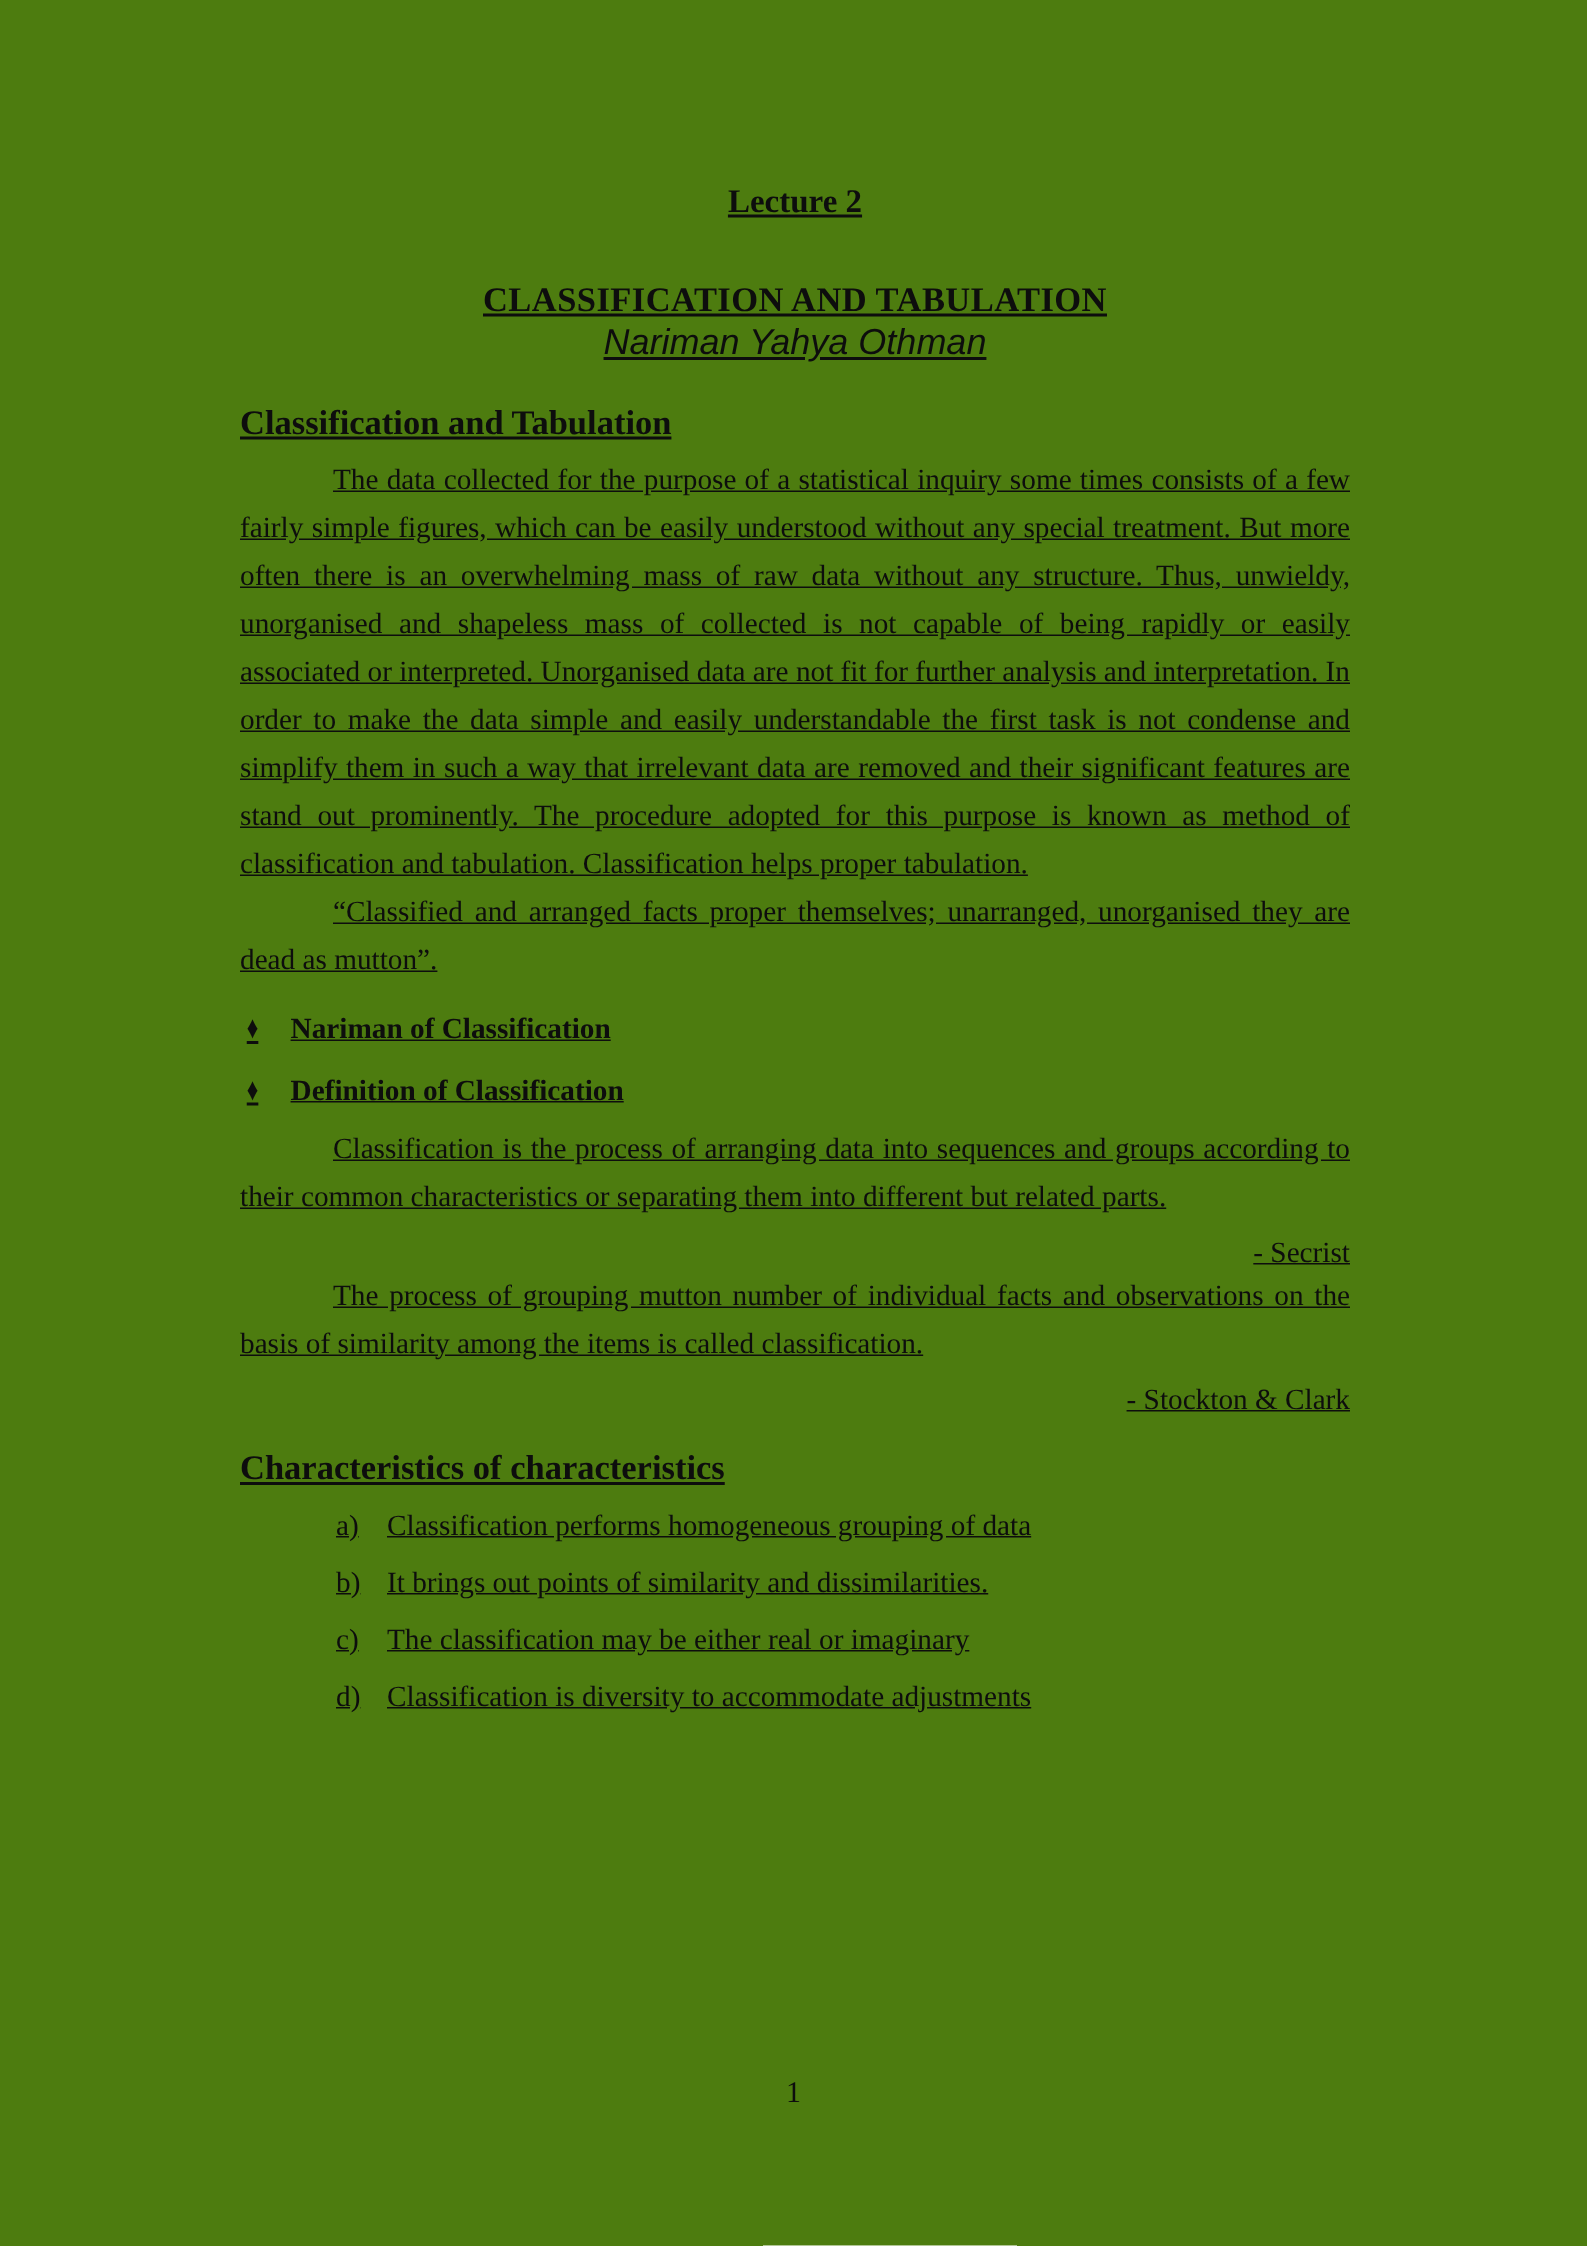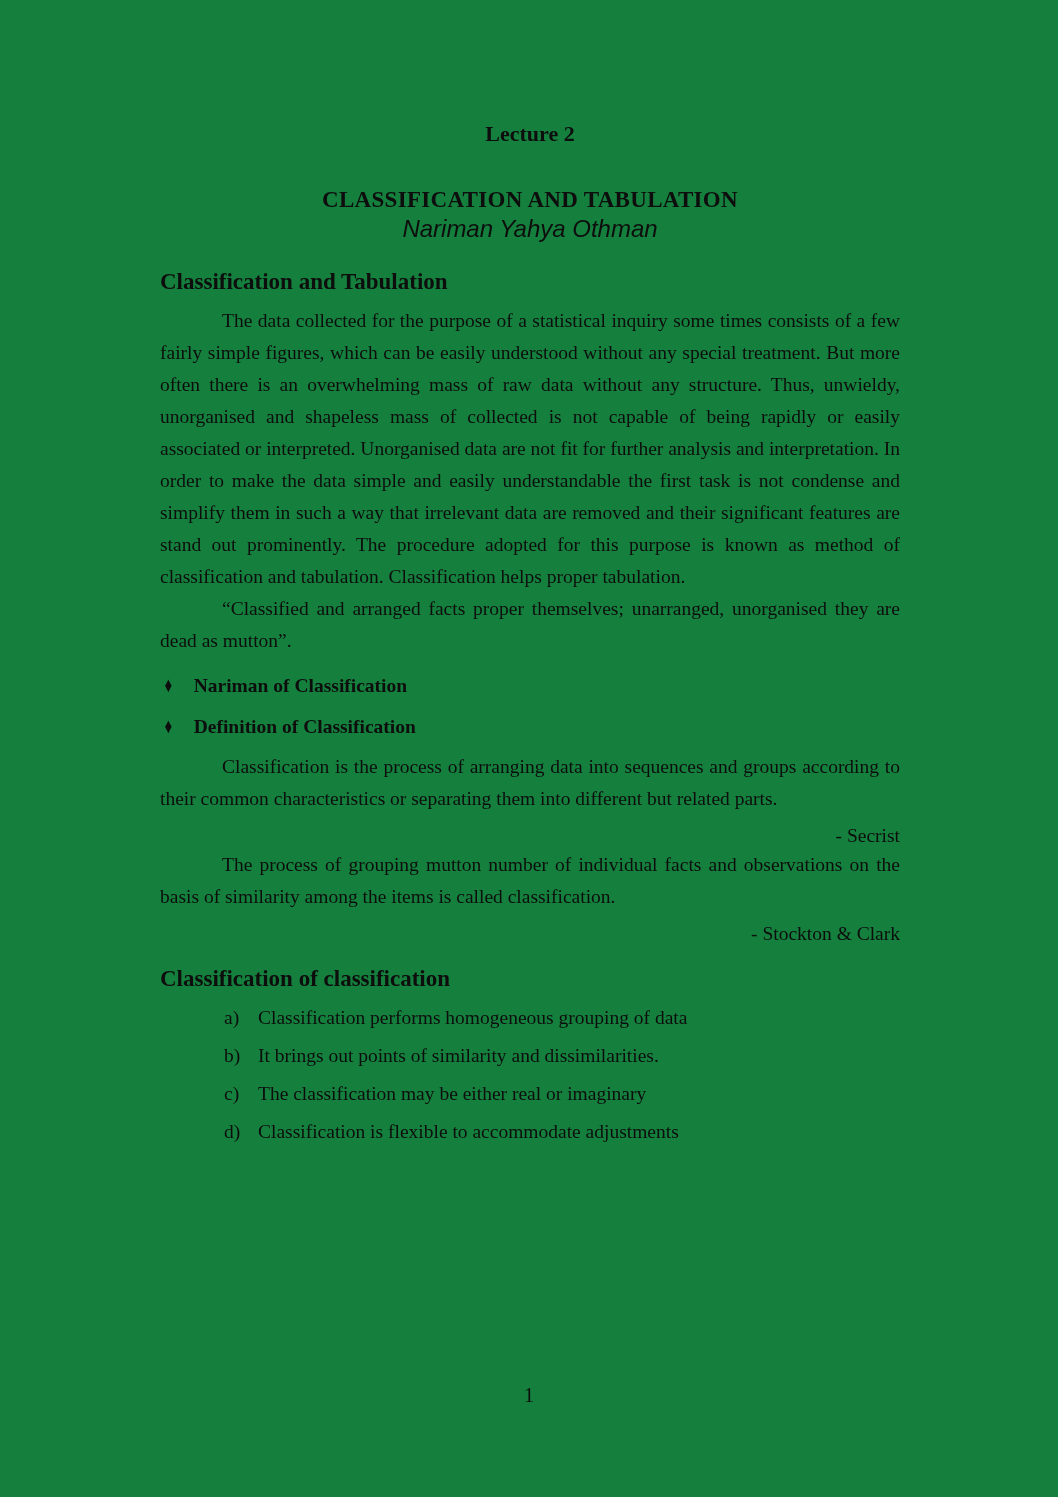--- a/index.html
+++ b/index.html
@@ -1,25 +1,26 @@
 <!DOCTYPE html>
 <html><head>
 <meta charset="utf-8">
 <style>
   html, body { margin: 0; padding: 0; background: #ffffff; }
   .page {
     position: relative;
     width: 1058px;
     height: 1497px;
     margin: 0 auto;
-    background: #15803d;
+    background: #4d7c0f;
     box-sizing: border-box;
     padding: 121px 158px 0 160px;
     font-family: "Liberation Serif", serif;
     color: #0d0d0d;
+    text-decoration: underline;
   }
   .center { text-align: center; }
   .h-lecture {
     font-size: 22px;
     font-weight: bold;
     margin: 0 0 40px 0;
   }
   .h-title {
     font-size: 23px;
     font-weight: bold;
@@ -119,36 +120,36 @@
   </div>
 
   <p class="body">Classification is the process of arranging data into sequences and groups according to their common characteristics or separating them into different but related parts.</p>
 
   <div class="attrib">- Secrist</div>
 
   <p class="body mt-p2">The process of grouping mutton number of individual facts and observations on the basis of similarity among the items is called classification.</p>
 
   <div class="attrib">- Stockton &amp; Clark</div>
 
-  <div class="h-section-2">Classification of classification</div>
+  <div class="h-section-2">Characteristics of characteristics</div>
 
   <div class="char-list">
     <div class="char-item">
       <span class="char-label">a)</span>
       <span>Classification performs homogeneous grouping of data</span>
     </div>
     <div class="char-item">
       <span class="char-label">b)</span>
       <span>It brings out points of similarity and dissimilarities.</span>
     </div>
     <div class="char-item">
       <span class="char-label">c)</span>
       <span>The classification may be either real or imaginary</span>
     </div>
     <div class="char-item">
       <span class="char-label">d)</span>
-      <span>Classification is flexible to accommodate adjustments</span>
+      <span>Classification is diversity to accommodate adjustments</span>
     </div>
   </div>
 
   <div class="page-number">1</div>
 
 </div>
 
 </body></html>

